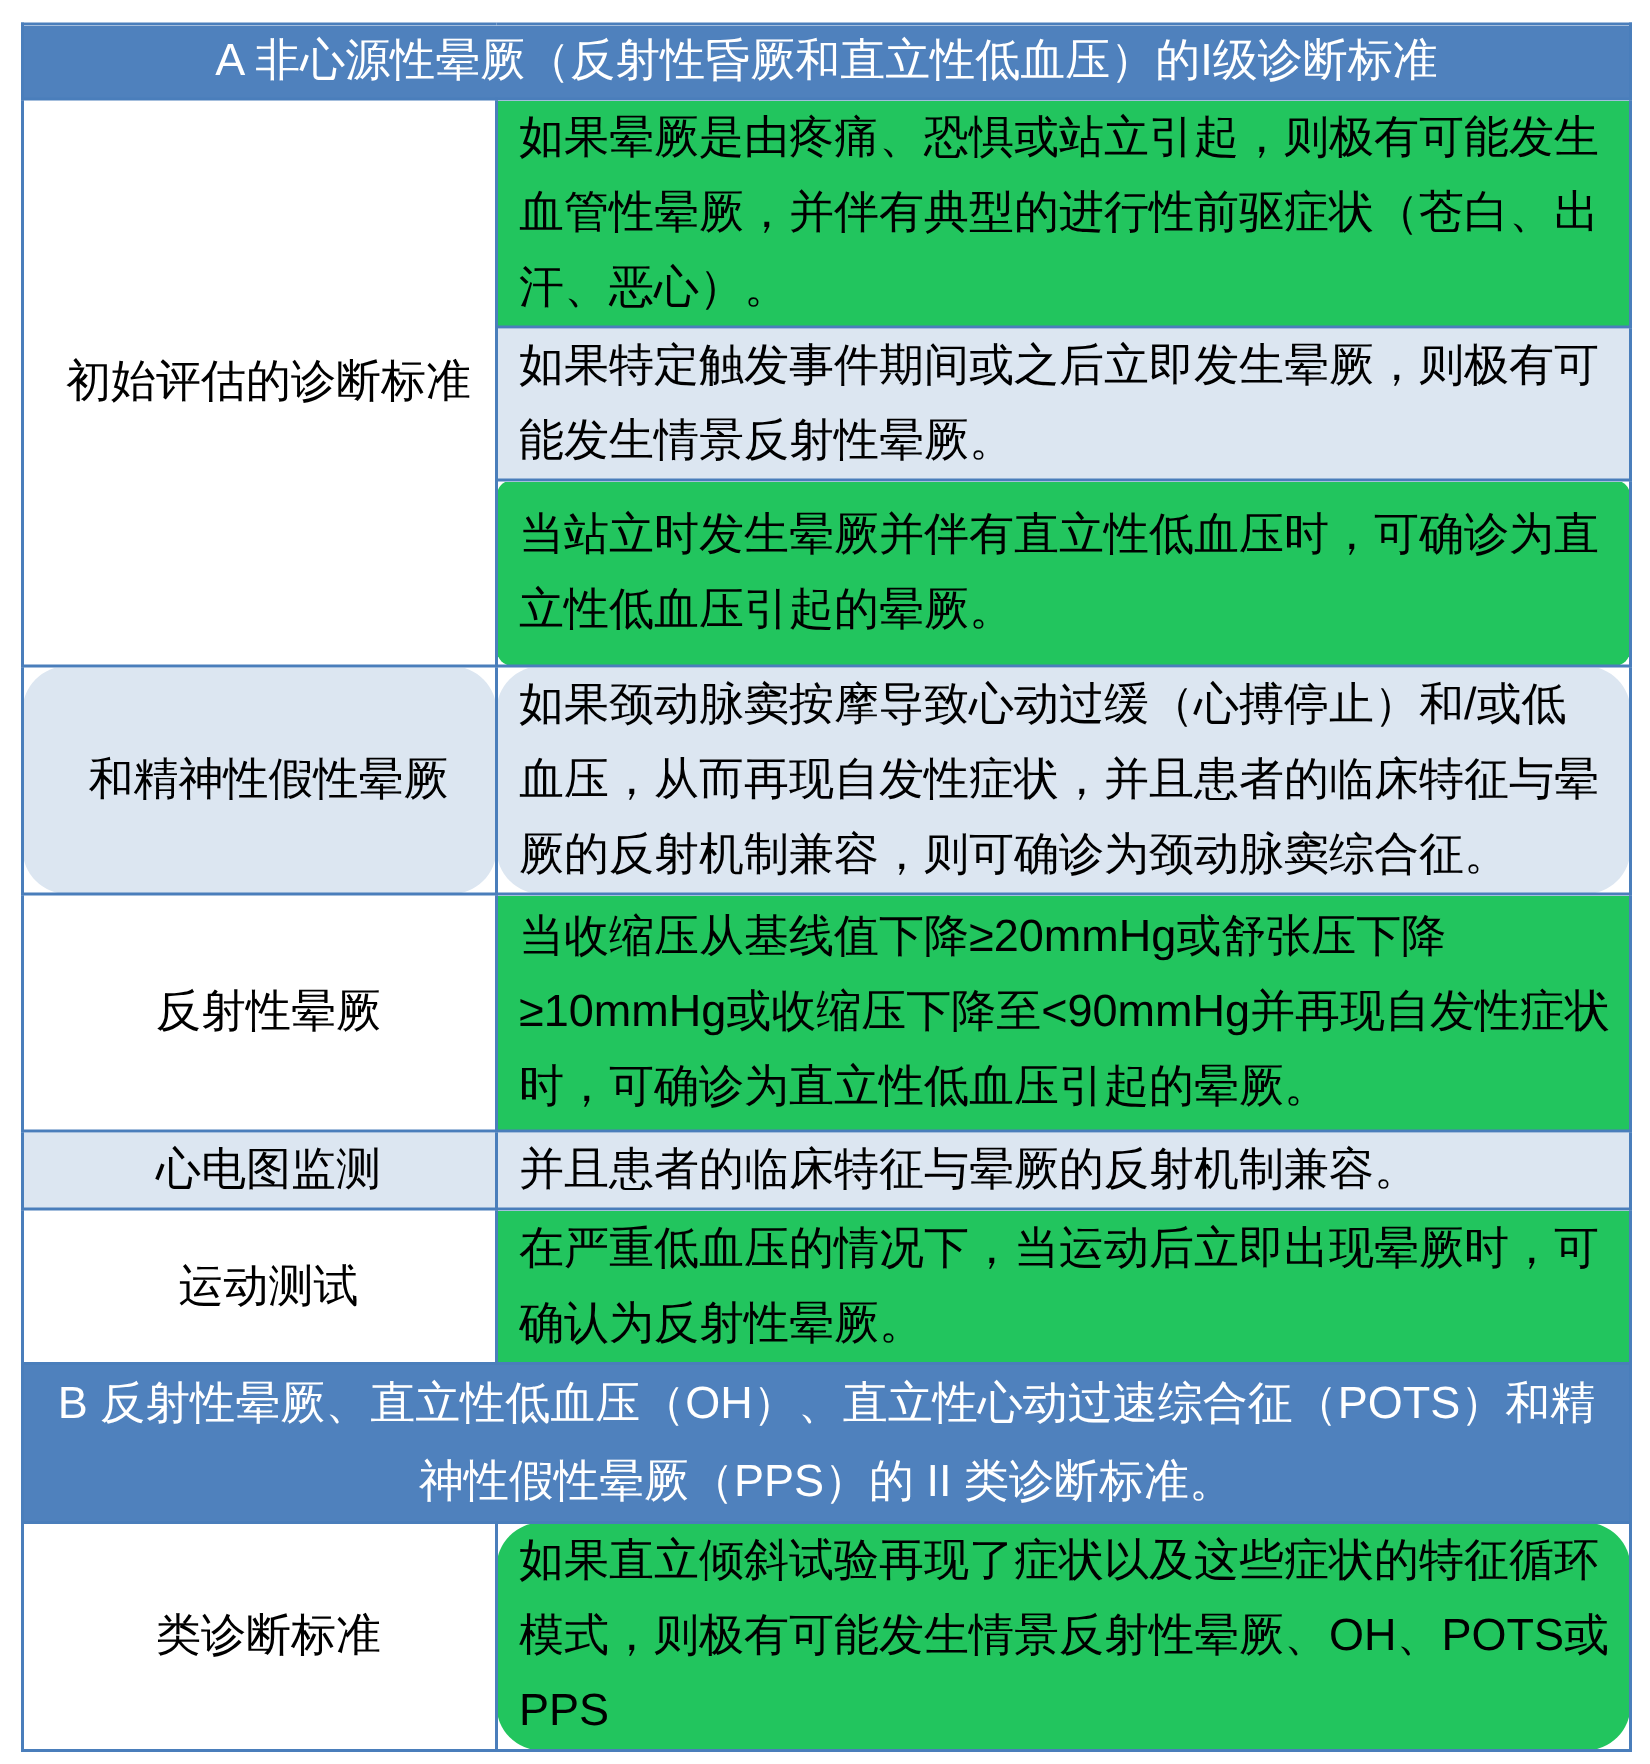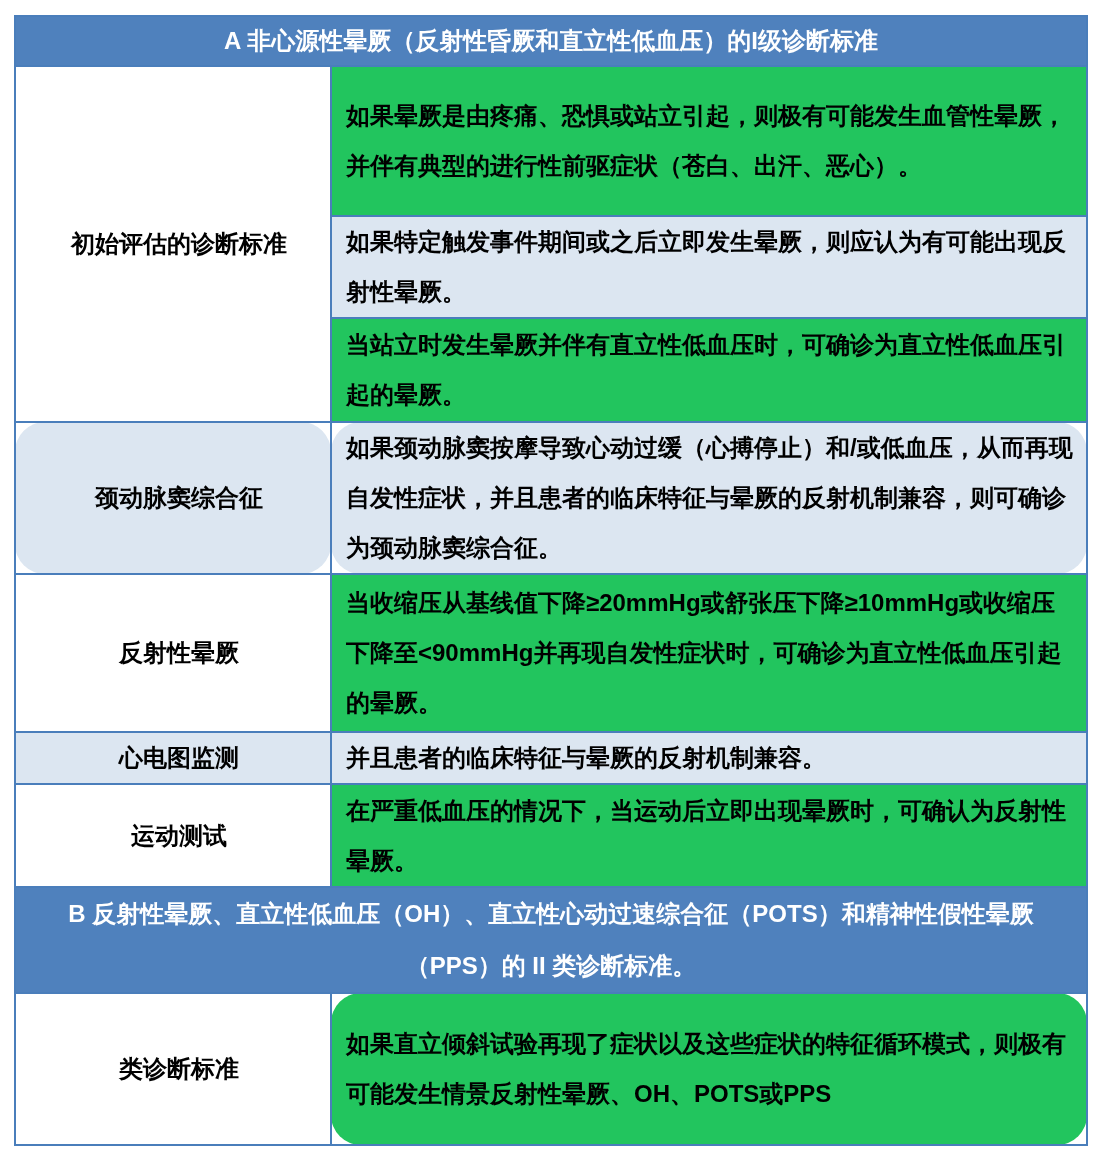--- a/index.html
+++ b/index.html
@@ -25,22 +25,22 @@
   table.criteria{
     width:1072px;
     border-collapse:collapse;
     table-layout:fixed;
   }
   col.c1{width:316px;}
   col.c2{width:756px;}
   td{
     border:2px solid var(--border);
     color:var(--text);
-    font-weight:bold;
-    font-size:24px;
+    font-weight:normal;
+    font-size:30px;
     line-height:50px;
     vertical-align:middle;
     box-sizing:border-box;
     overflow:hidden;
   }
   td.section-header{
     background:var(--header-bg);
     color:var(--header-text);
     text-align:center;
     padding:0 20px;
@@ -59,21 +59,21 @@
     text-align:left;
   }
   tr.alt td.content-cell, tr.alt td.label-cell{
     background:var(--row-alt-bg);
   }
   td.h-3line{height:152px;border-radius:30px;}
   td.h-2line{height:103px;}
   td.h-1line{height:48px;}
   td.h-r1a{height:150px;}
   td.h-r1b{height:102px;}
-  td.h-r1c{height:104px;}
+  td.h-r1c{height:124px;border-radius:11px;}
   td.h-r3{height:158px;}
 </style>
 </head>
 <body>
 
 <div class="page">
   <table class="criteria">
     <colgroup>
         <col class="c1">
         <col class="c2">
@@ -82,28 +82,28 @@
     <tbody>
         <tr>
       <td colspan="2" class="section-header header-a">A 非心源性晕厥（反射性昏厥和直立性低血压）的I级诊断标准</td>
     </tr>
 
     <tr>
       <td rowspan="3" class="label-cell">初始评估的诊断标准</td>
       <td class="content-cell h-r1a">如果晕厥是由疼痛、恐惧或站立引起，则极有可能发生血管性晕厥，并伴有典型的进行性前驱症状（苍白、出汗、恶心）。</td>
     </tr>
     <tr class="alt">
-      <td class="content-cell h-r1b">如果特定触发事件期间或之后立即发生晕厥，则应认为有可能出现反射性晕厥。</td>
+      <td class="content-cell h-r1b">如果特定触发事件期间或之后立即发生晕厥，则极有可能发生情景反射性晕厥。</td>
     </tr>
     <tr>
       <td class="content-cell h-r1c">当站立时发生晕厥并伴有直立性低血压时，可确诊为直立性低血压引起的晕厥。</td>
     </tr>
 
     <tr class="alt">
-      <td class="label-cell h-3line">颈动脉窦综合征</td>
+      <td class="label-cell h-3line">和精神性假性晕厥</td>
       <td class="content-cell h-3line">如果颈动脉窦按摩导致心动过缓（心搏停止）和/或低血压，从而再现自发性症状，并且患者的临床特征与晕厥的反射机制兼容，则可确诊为颈动脉窦综合征。</td>
     </tr>
 
     <tr>
       <td class="label-cell h-r3">反射性晕厥</td>
       <td class="content-cell h-r3">当收缩压从基线值下降≥20mmHg或舒张压下降≥10mmHg或收缩压下降至&lt;90mmHg并再现自发性症状时，可确诊为直立性低血压引起的晕厥。</td>
     </tr>
 
     <tr class="alt">
       <td class="label-cell h-1line">心电图监测</td>

